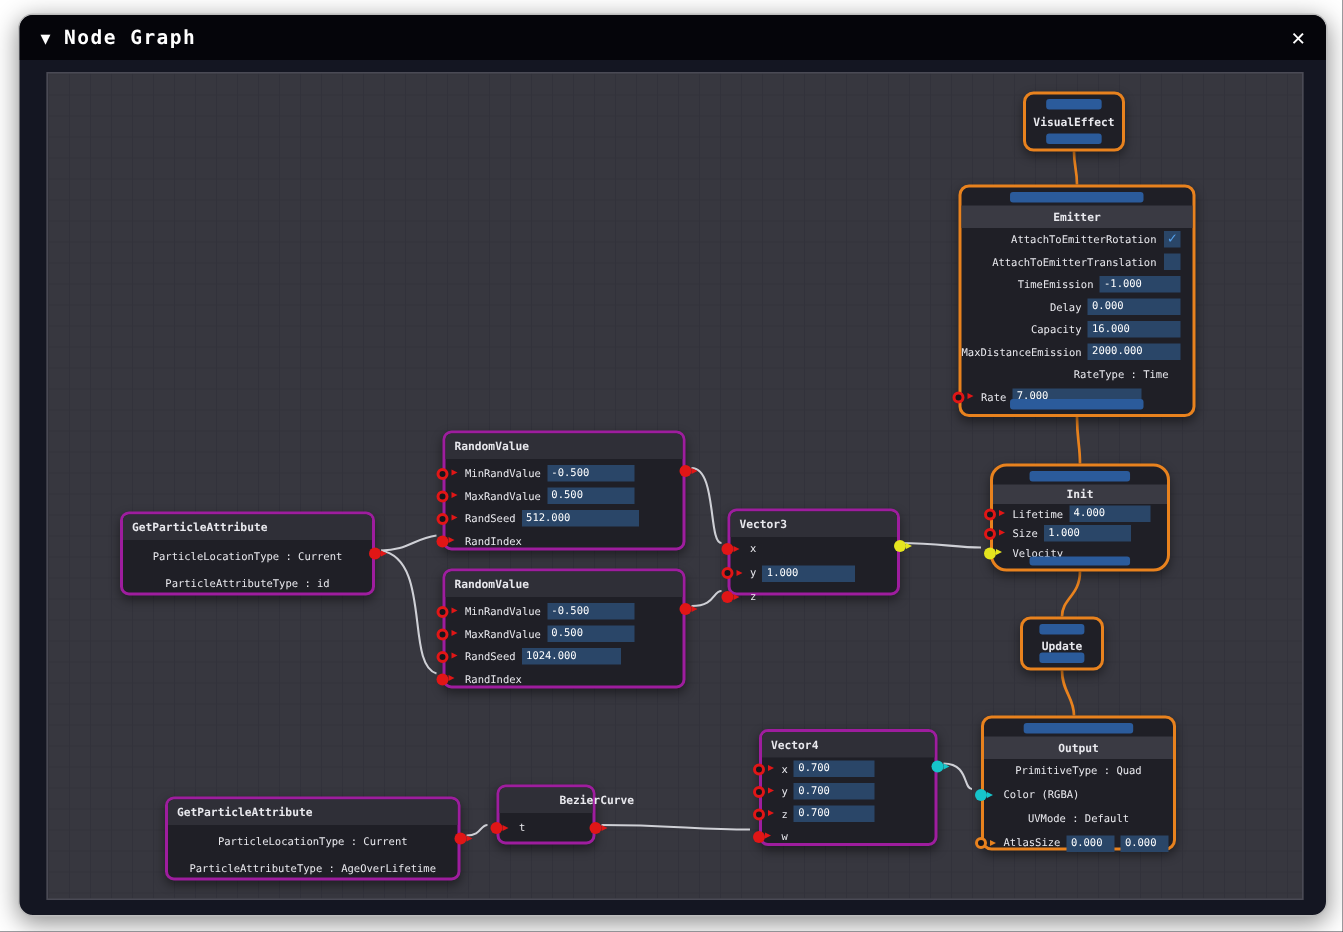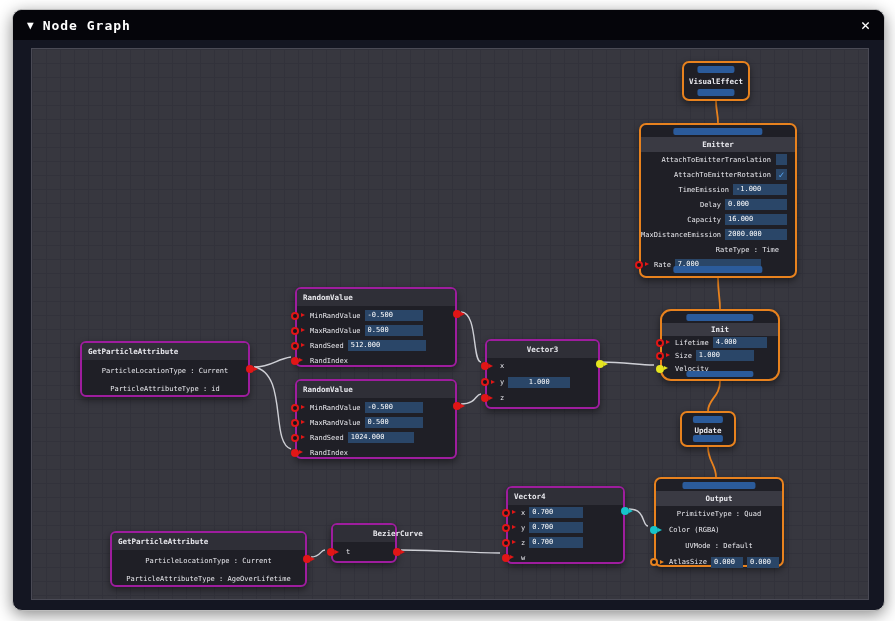--- a/index.html
+++ b/index.html
@@ -70,26 +70,26 @@
     <div class="node flow" style="left:650px;top:12px;width:68px;height:40px;">
       <div class="fbar t"></div>
       <div class="fmini">VisualEffect</div>
       <div class="fbar b"></div>
     </div>
 
     <div class="node flow" style="left:607px;top:74px;width:158px;height:155px;">
       <div class="fbar t"></div>
       <div class="fhead">Emitter</div>
       <div class="r pr">
+        <span class="lbl">AttachToEmitterRotation</span>
+        <span class="cb">✓</span>
+      </div>
+      <div class="r pr">
         <span class="lbl">AttachToEmitterTranslation</span>
         <span class="cb"></span>
-      </div>
-      <div class="r pr">
-        <span class="lbl">AttachToEmitterRotation</span>
-        <span class="cb">✓</span>
       </div>
       <div class="r pr">
         <span class="lbl">TimeEmission</span>
         <span class="vb" style="width:54px;">-1.000</span>
       </div>
       <div class="r pr">
         <span class="lbl">Delay</span>
         <span class="vb" style="width:62px;">0.000</span>
       </div>
       <div class="r pr">
@@ -210,21 +210,21 @@
         <span class="lbl">RandSeed</span>
         <span class="vb" style="width:66px;">1024.000</span>
       </div>
       <div class="r pl">
         <span class="port in filled red"></span>
         <span class="lbl">RandIndex</span>
       </div>
       <span class="port out filled red" style="top:21px;"></span>
     </div>
 
-    <div class="node data" style="left:453px;top:290px;width:115px;height:70px;text-align:center;">
+    <div class="node data" style="left:453px;top:290px;width:115px;height:58px;">
       <div class="dhead" style="margin-bottom:0;">Vector3</div>
       <div class="r h16 pl">
         <span class="port in filled red"></span>
         <span class="lbl">x</span>
       </div>
       <div class="r h16 pl">
         <span class="port in hollow red"></span>
         <span class="lbl">y</span>
         <span class="vb" style="width:62px;">1.000</span>
       </div>

